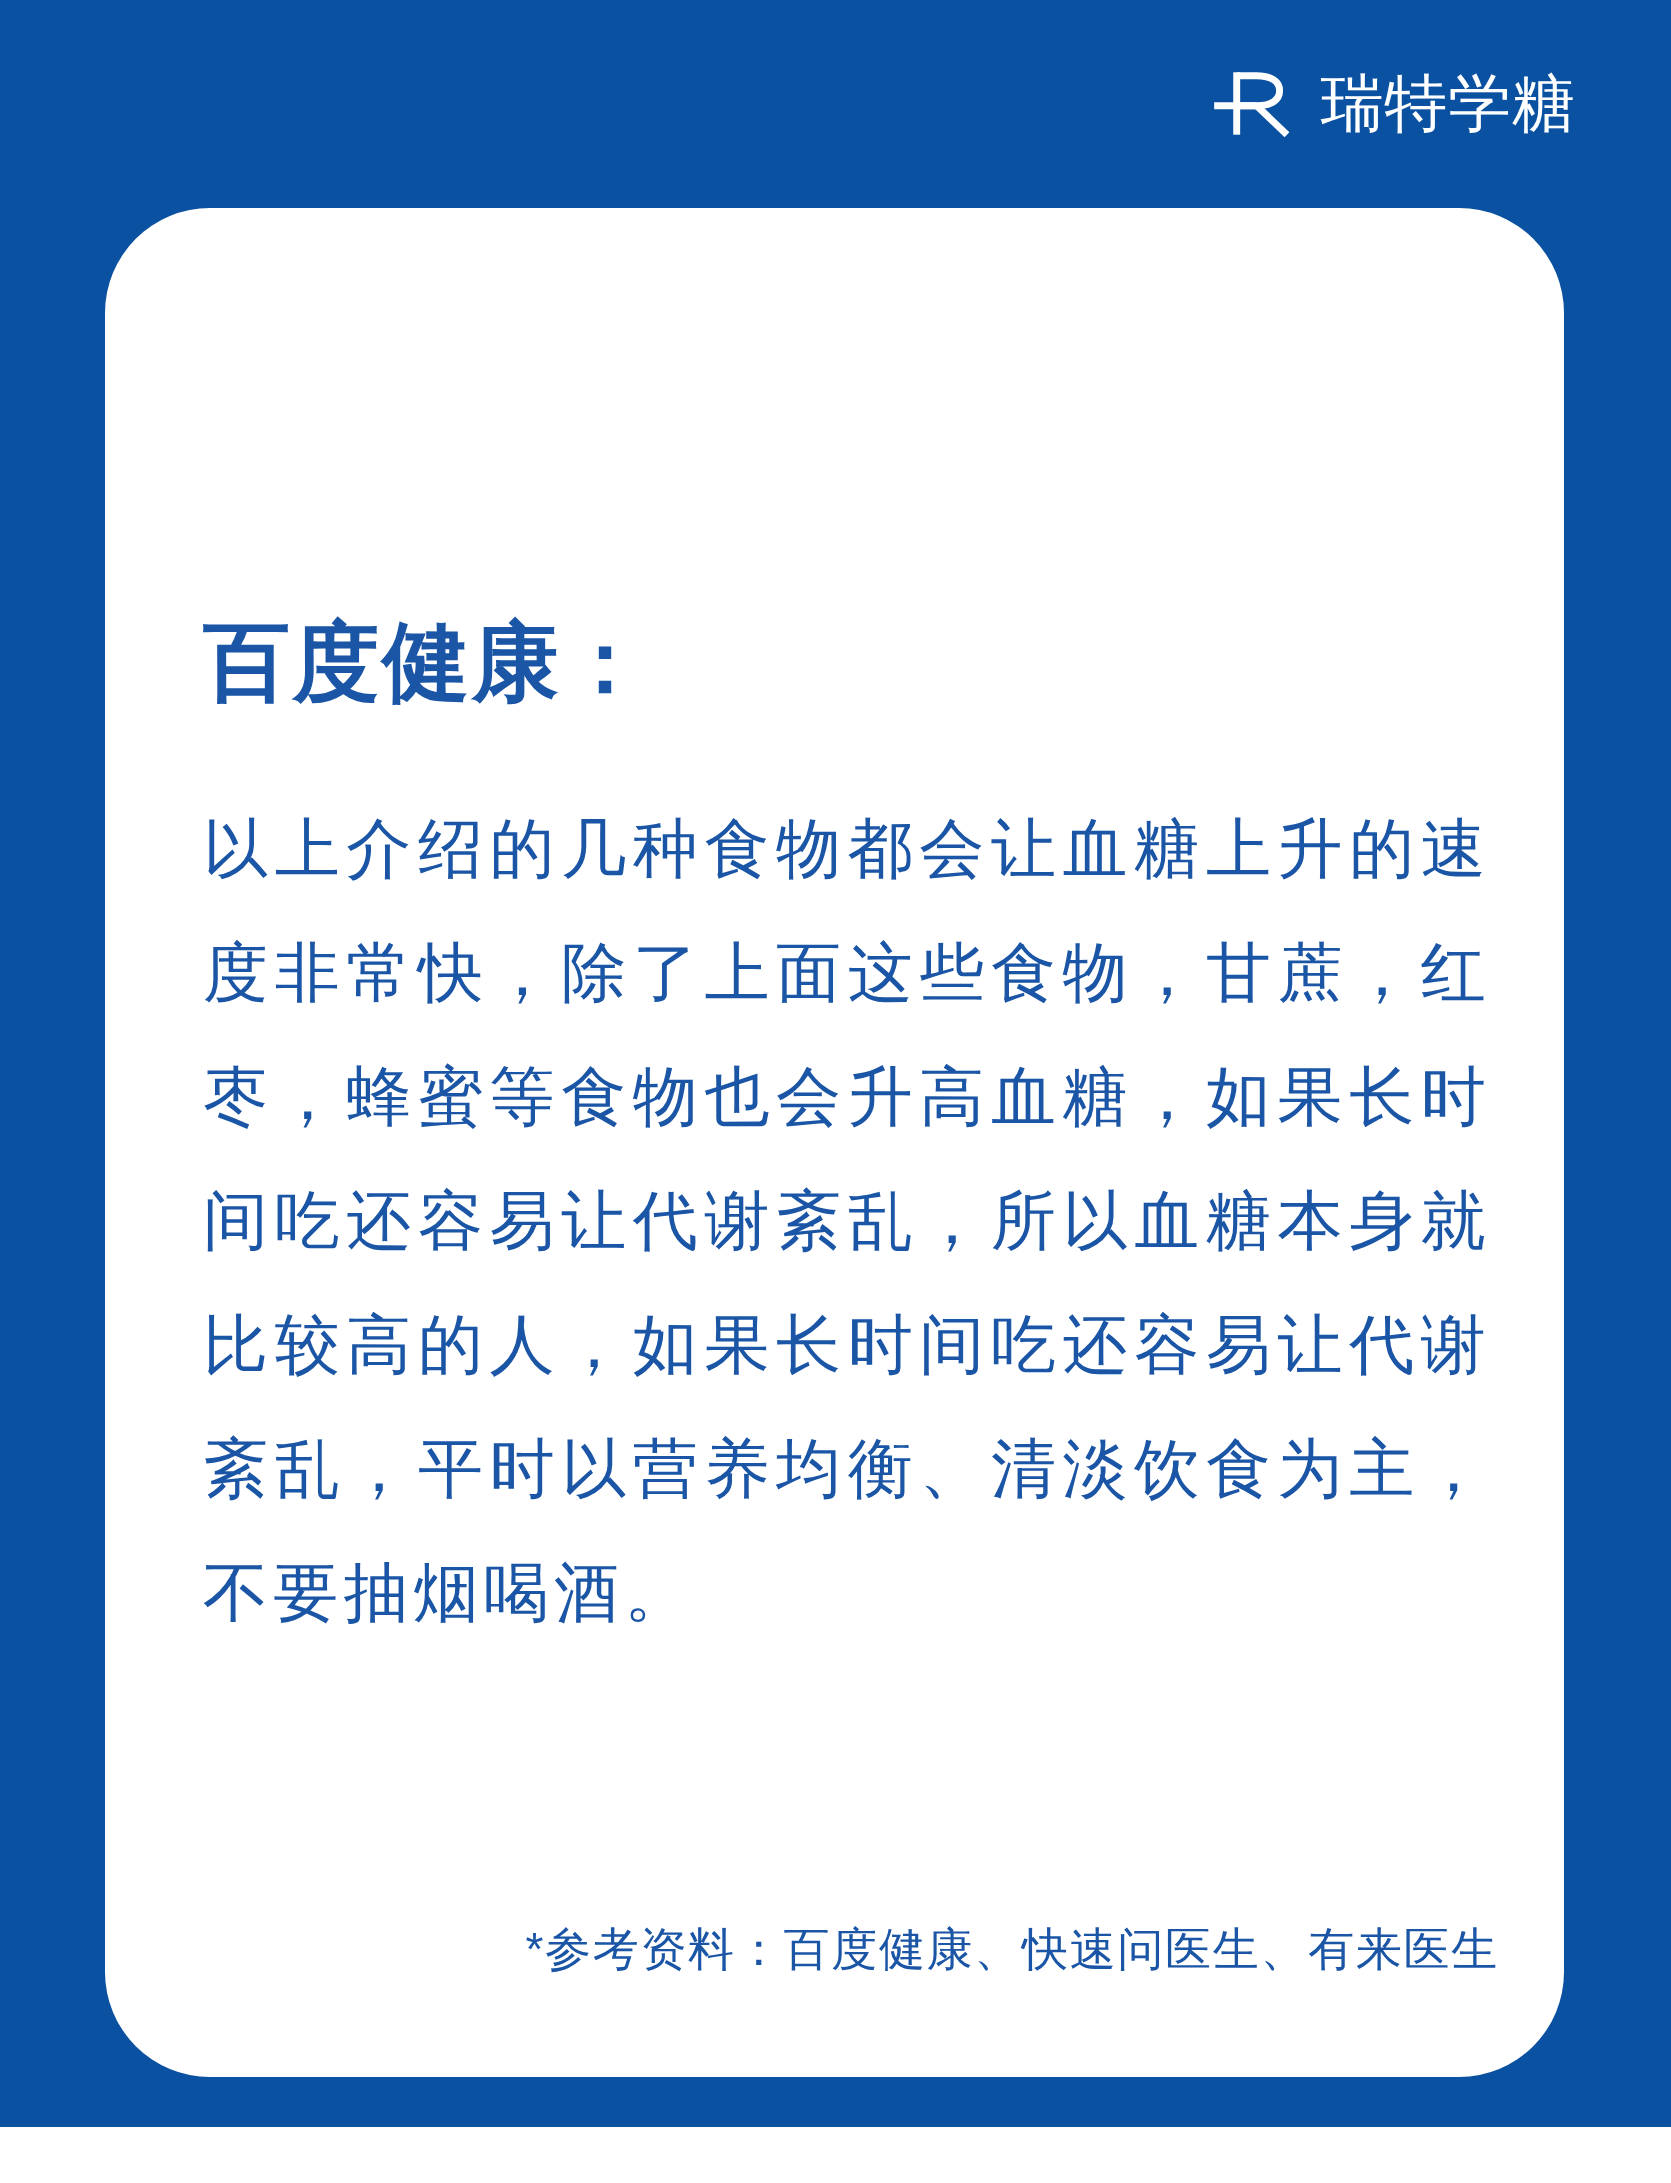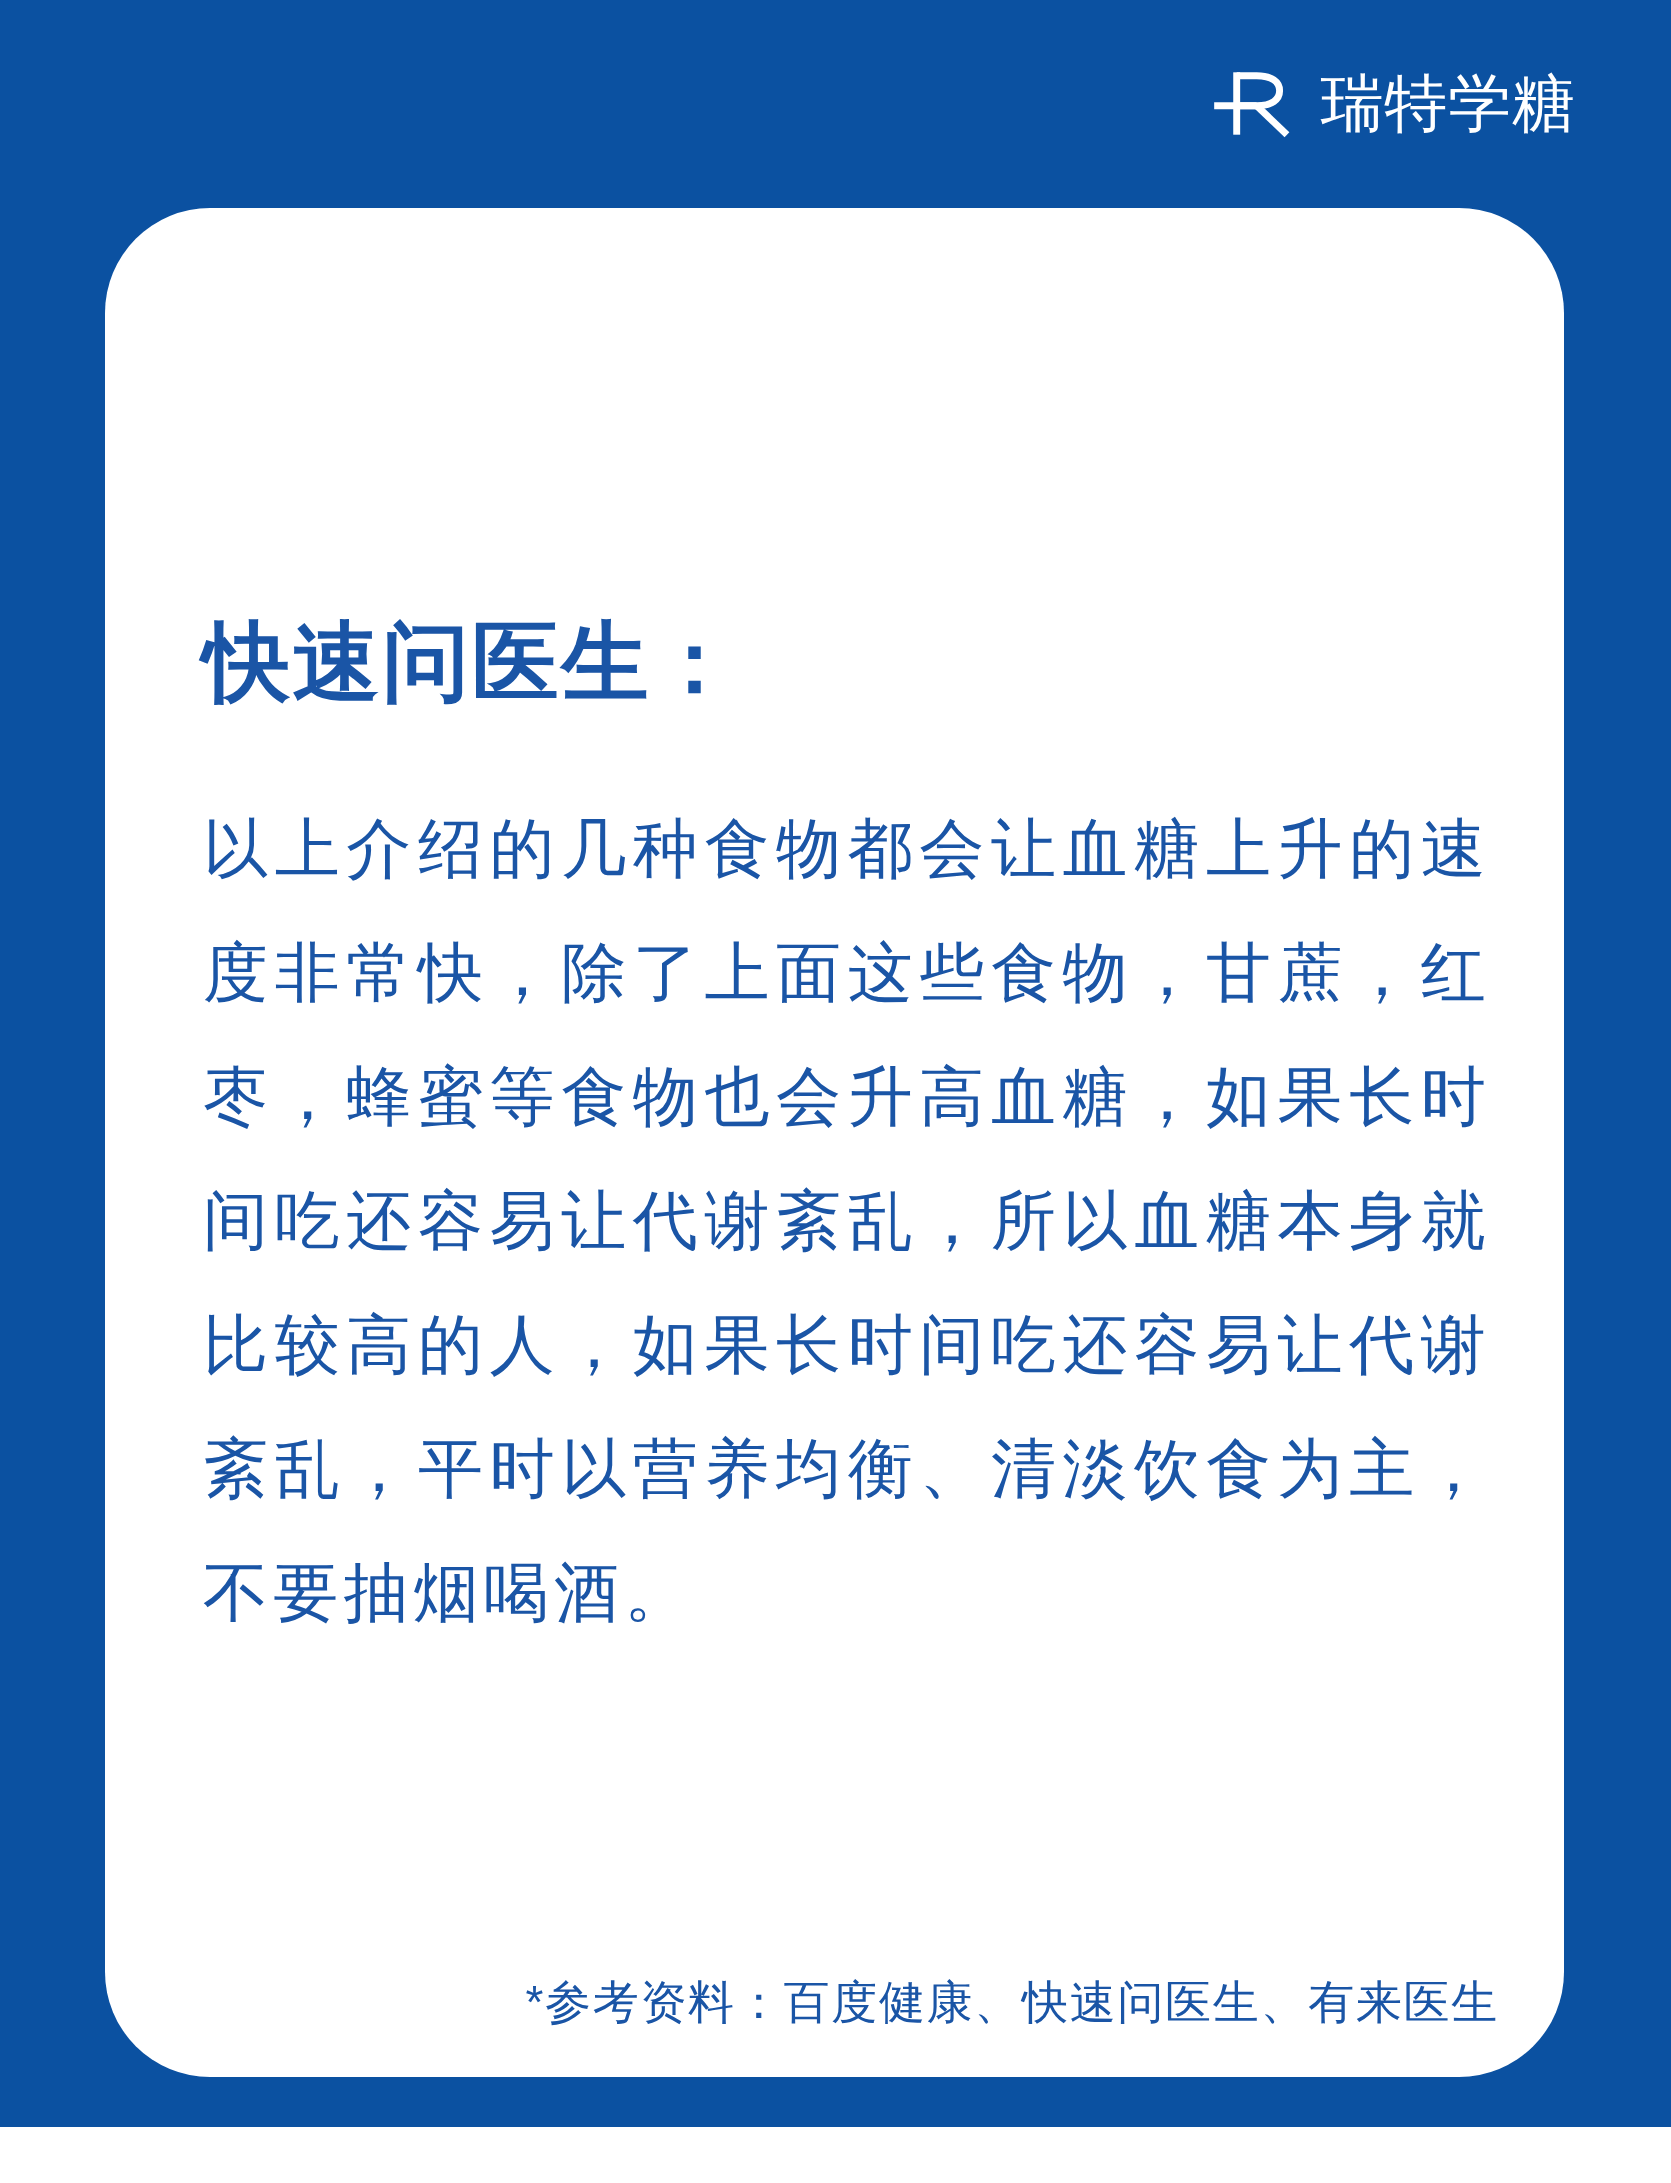--- a/index.html
+++ b/index.html
@@ -79,21 +79,21 @@
     line-height: 124px;
     letter-spacing: 5.2px;
     text-align: justify;
     text-justify: inter-character;
     word-break: break-all;
   }
 
   .reference-note {
     position: absolute;
     right: 65px;
-    top: 1759px;
+    top: 1706px;
     margin: 0;
     color: var(--text, #1A55A6);
     font-size: 46px;
     font-weight: 500;
     line-height: 70px;
     letter-spacing: 1.7px;
     white-space: nowrap;
   }
 </style>
 </head>
@@ -105,21 +105,21 @@
     <svg viewBox="0 0 170 150" xmlns="http://www.w3.org/2000/svg" fill="none" stroke="#FFFFFF" stroke-width="16">
       <path d="M 52 3 L 52 147"></path>
       <path d="M 52 11 L 98 11 C 133 11 151 25 151 45.5 C 151 66 133 80 98 80 L 52 80"></path>
       <path d="M 0 80 L 98 80"></path>
       <path d="M 98 80 L 168 147"></path>
     </svg>
     <span class="logo-text">瑞特学糖</span>
   </div>
 
   <div class="card">
-    <h1 class="tip-title">快速问医生：</h1>
+    <h1 class="tip-title">百度健康：</h1>
 
     <p class="tip-body">以上介绍的几种食物都会让血糖上升的速度非常快，除了上面这些食物，甘蔗，红枣，蜂蜜等食物也会升高血糖，如果长时间吃还容易让代谢紊乱，所以血糖本身就比较高的人，如果长时间吃还容易让代谢紊乱，平时以营养均衡、清淡饮食为主，不要抽烟喝酒。</p>
 
     <p class="reference-note">*参考资料：百度健康、快速问医生、有来医生</p>
   </div>
 
 </div>
 
 
 </body></html>

